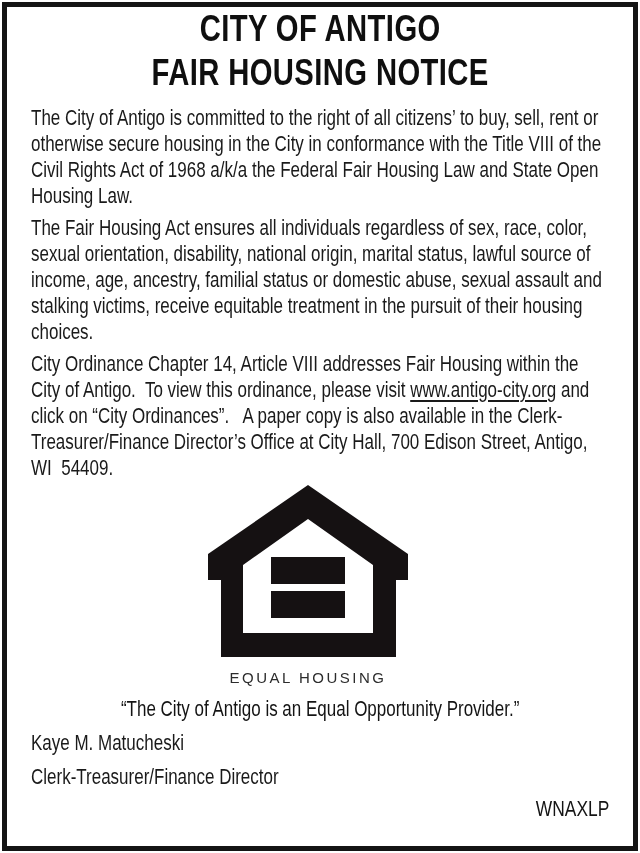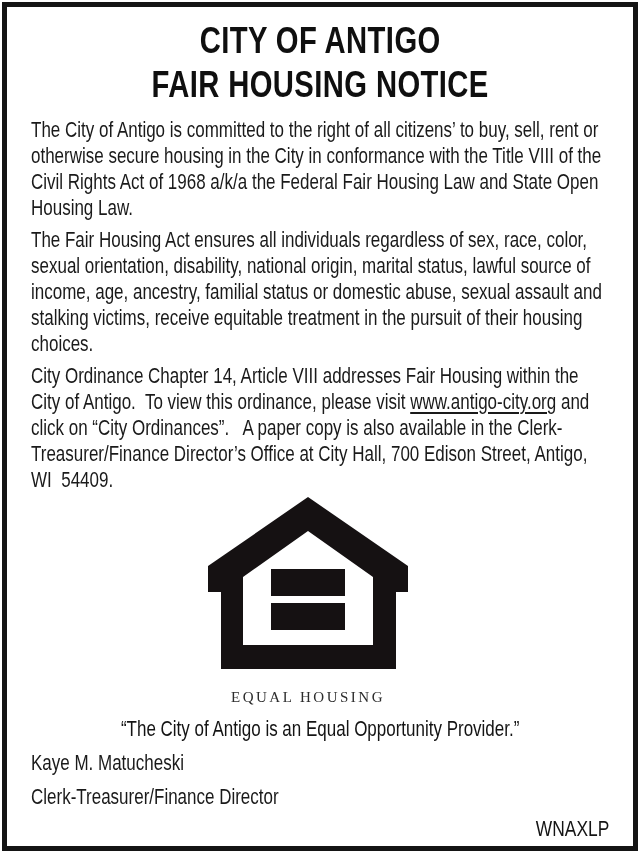--- a/index.html
+++ b/index.html
@@ -1,19 +1,19 @@
 <!DOCTYPE html>
 <html><head>
 <meta charset="utf-8">
 <style>
   html,body { margin:0; padding:0; background:#ffffff; }
   .page {
     width: 636px; height: 849px; margin: 2px; box-sizing: border-box;
     border: 5px solid #141414; background: #ffffff;
-    padding: 12px 24px 0; overflow: hidden;
+    padding: 0 24px 0; overflow: hidden;
     font-family: "Liberation Sans", "DejaVu Sans", sans-serif;
     color: #181818;
   }
   
   .condensed {
     width: 732px;
     transform: scaleX(0.79);
     transform-origin: 0 0;
   }
   .title {
@@ -24,21 +24,21 @@
     margin: 0 0 6px 0; font-size: 21.5px; line-height: 26px;
     font-weight: 400; letter-spacing: 0px; white-space: pre-wrap;
     color: #1a1a1a;
   }
   p.body.first { margin-top: 10px; }
   .url { text-decoration: underline; text-underline-offset: 3px; }
   .logo-block { text-align: center; margin-top: -4px; position: relative; left: -12px; }
   .logo-block svg { display: block; margin: 0 auto; }
   .eho1 {
     font-size: 15px; line-height: 17px; letter-spacing: 2.5px;
-    color: #2c2c2c; margin-top: 20px; font-weight: 400; font-family: Liberation Serif, serif;
+    color: #2c2c2c; margin-top: 12px; font-weight: 400;
   }
   .eho2 {
     font-size: 20px; line-height: 22px; letter-spacing: 2px;
     color: #2c2c2c; font-weight: 400;
   }
   .quote {
     text-align: center; font-size: 21.5px; line-height: 26px;
     margin-top: 10px; font-weight: 400; color: #141414;
   }
   .sig { font-size: 21.5px; line-height: 26px; margin-top: 8px; color: #1a1a1a; }

